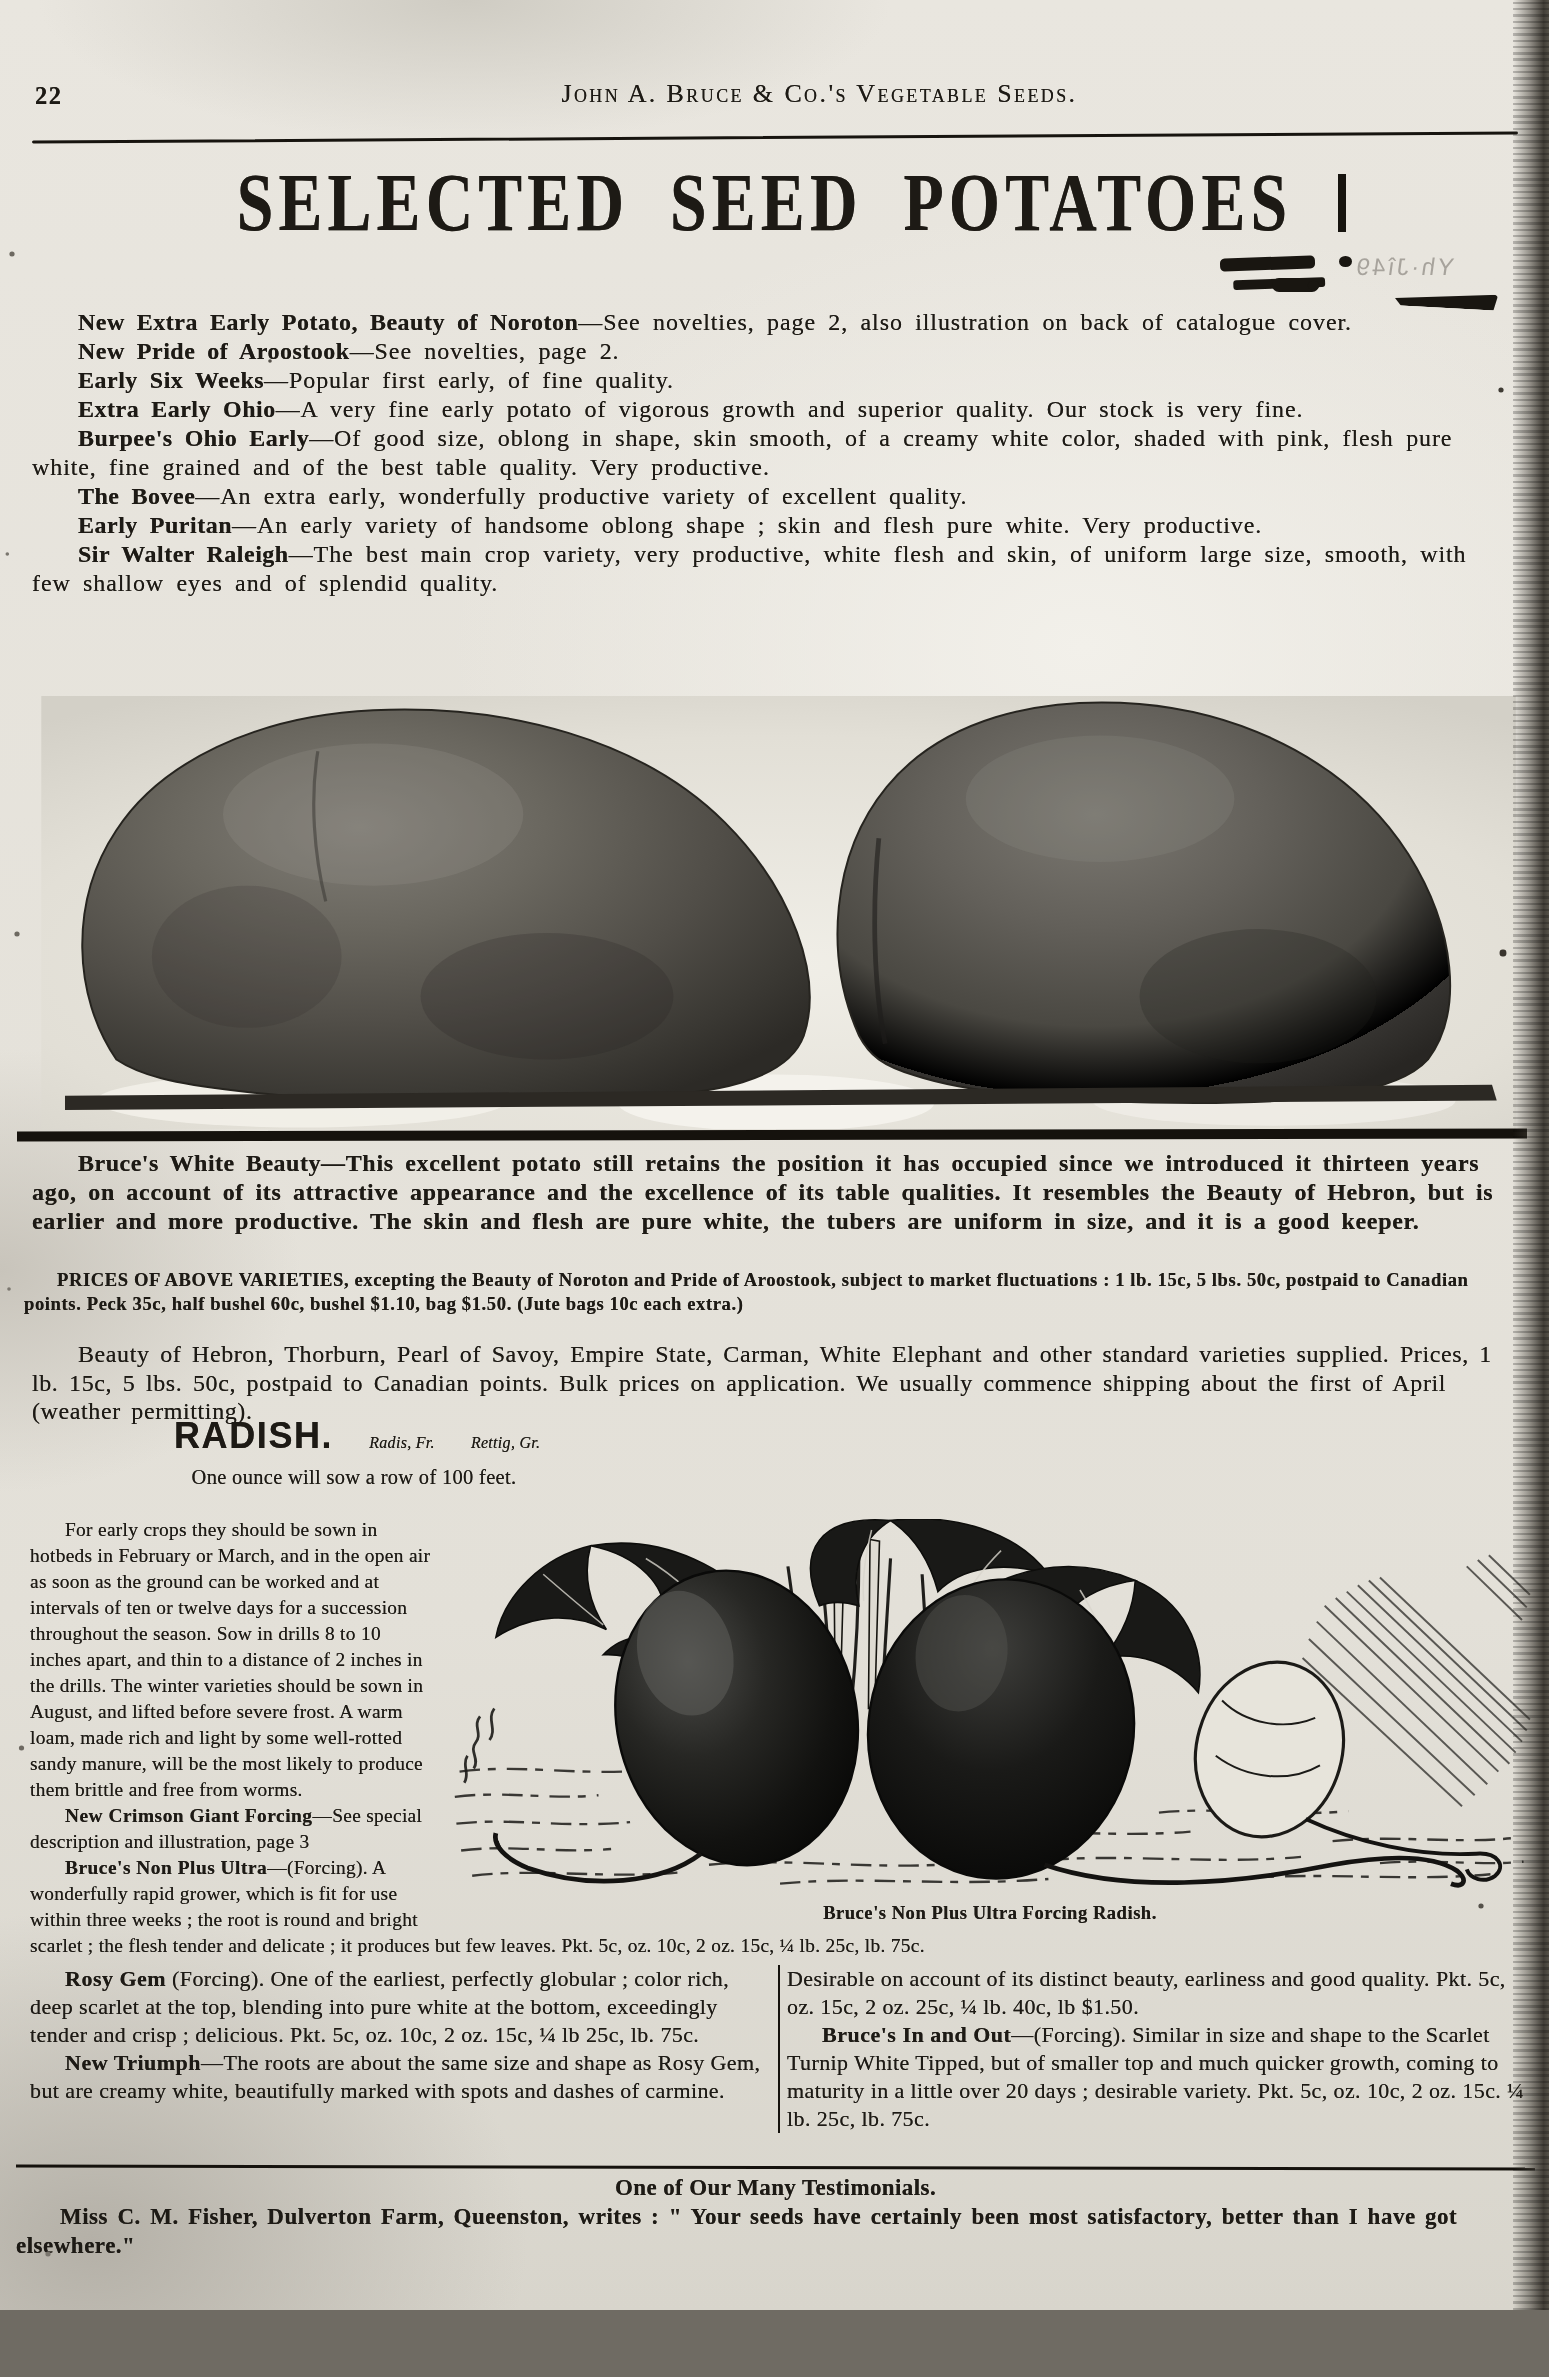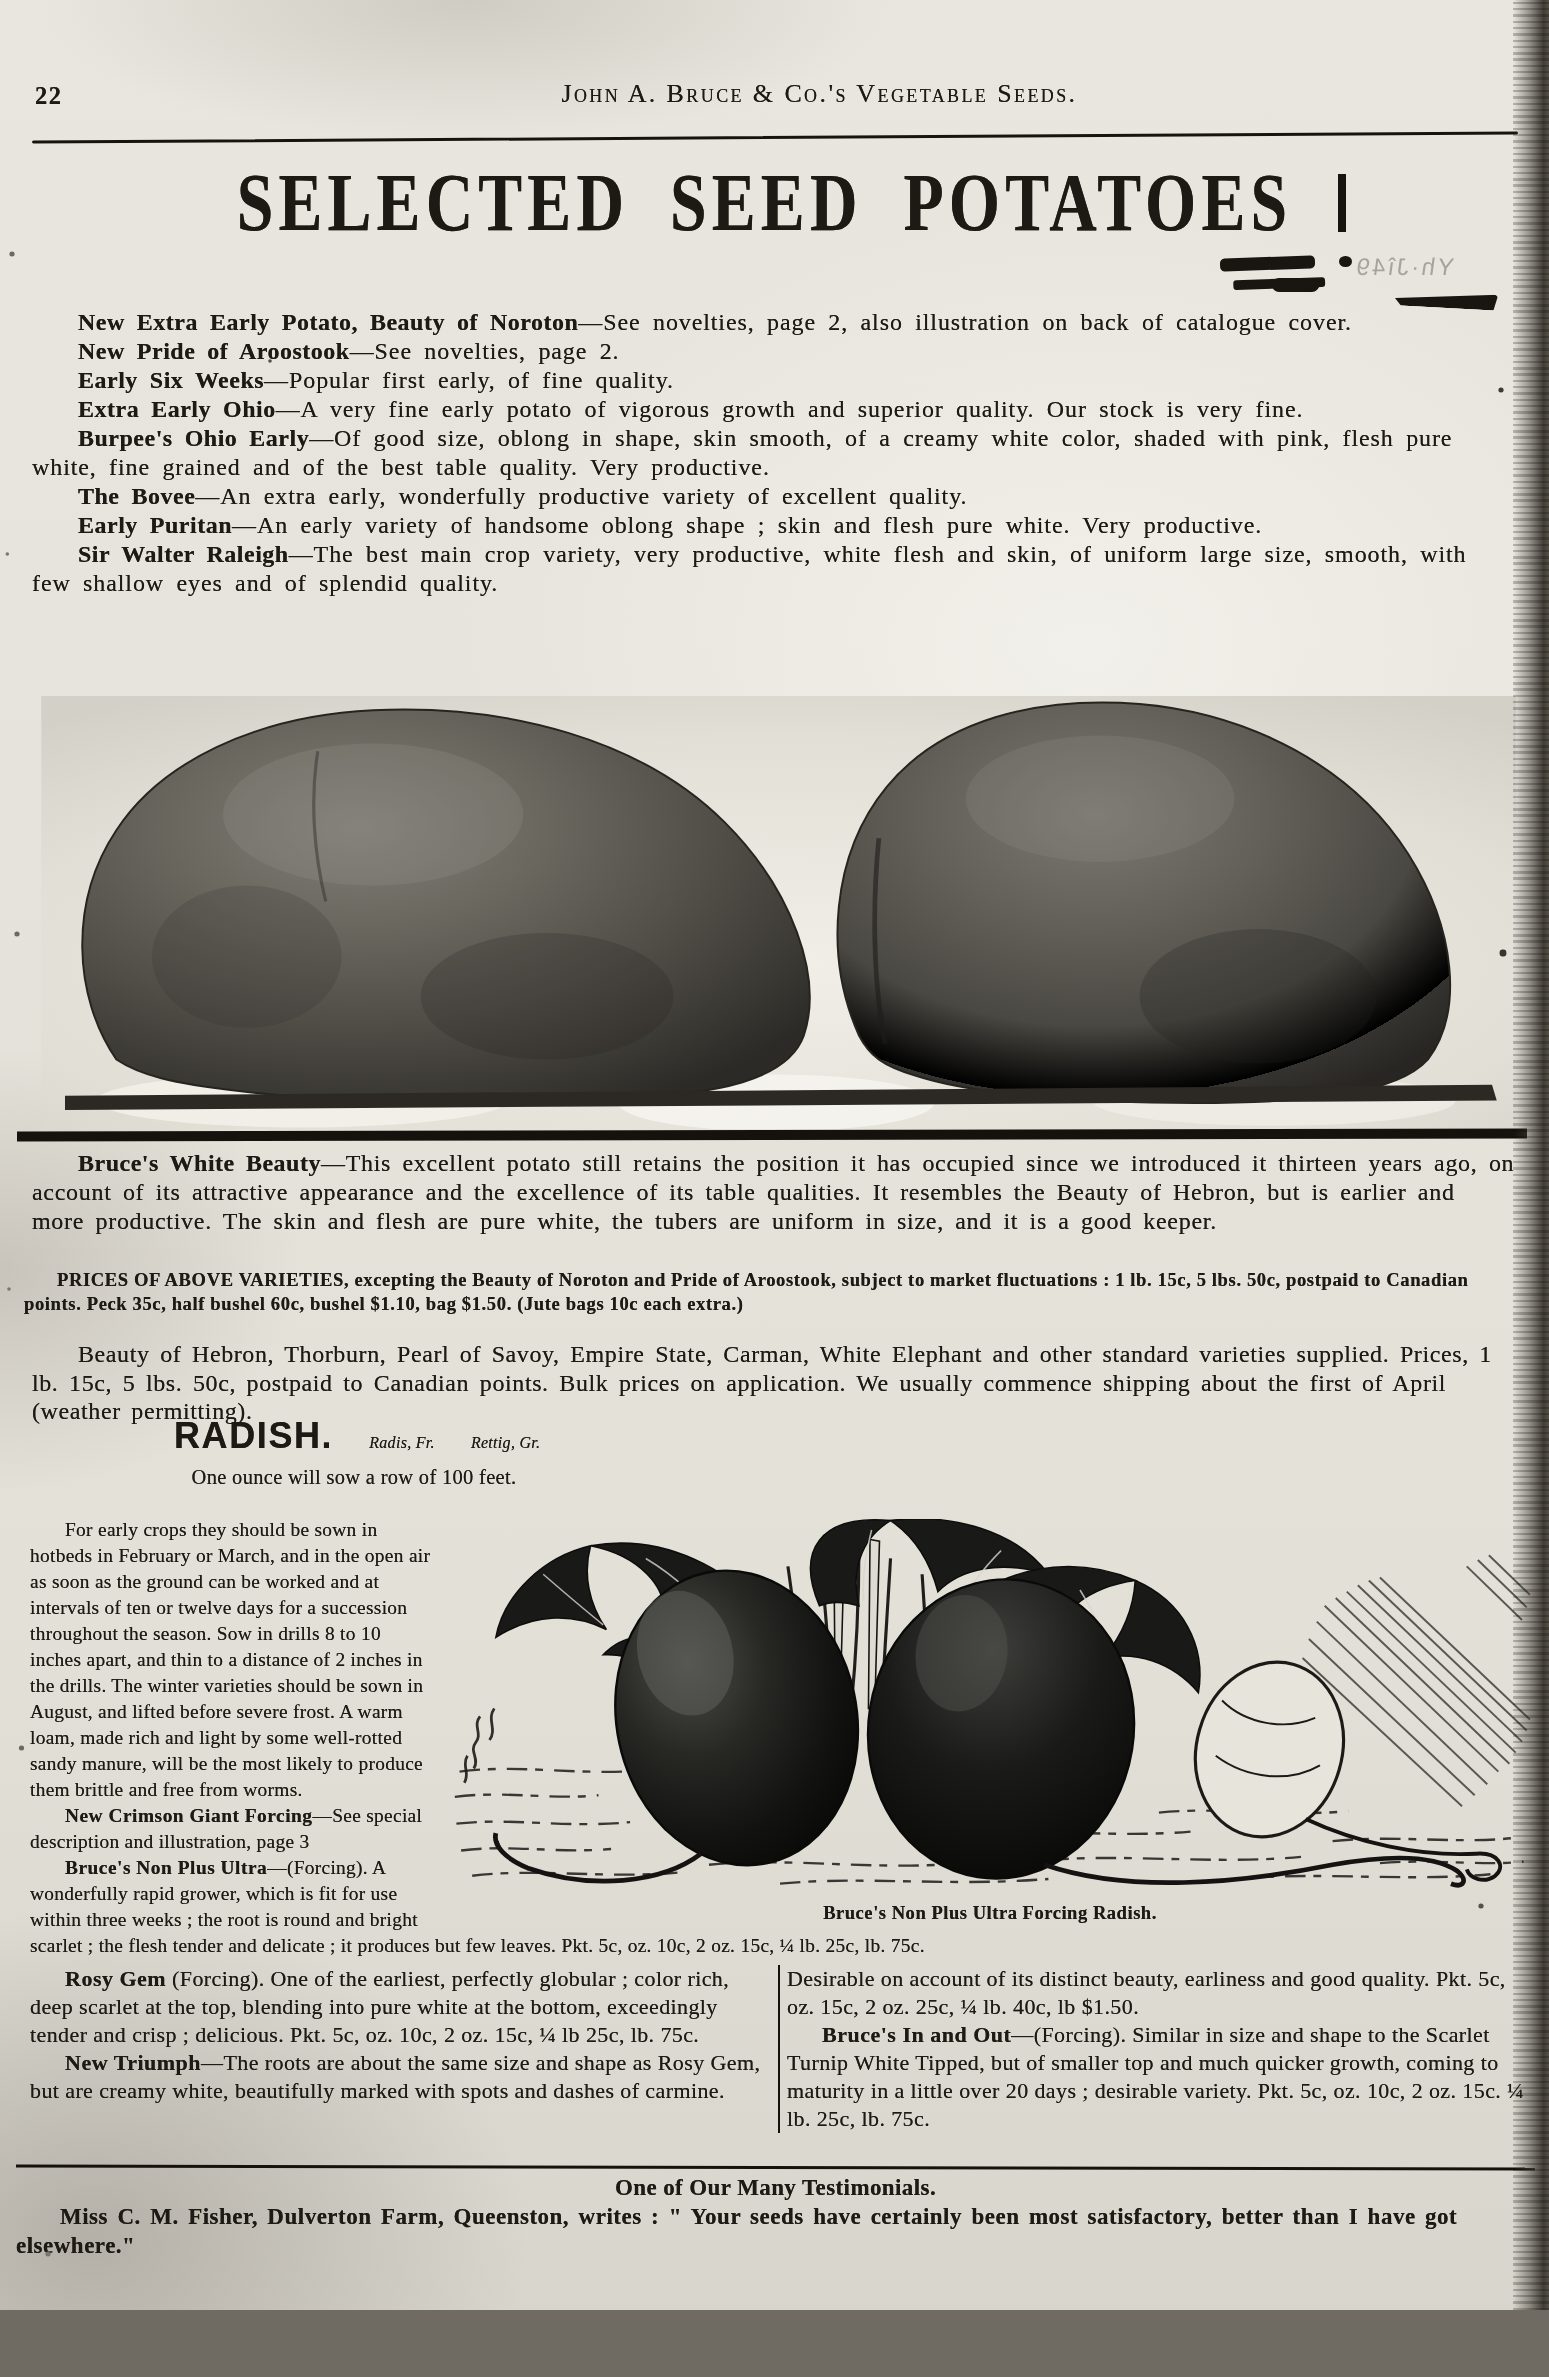--- a/index.html
+++ b/index.html
@@ -48,21 +48,21 @@
     font-size:24px; line-height:29px; letter-spacing:0.9px; word-spacing:5.5px; }
   .varieties p, .body-par p { text-indent:46px; }
   b.lead { letter-spacing:0.5px; }
 
   
   .potato-fig { position:absolute; top:696px; left:41px; width:1475px; height:433px; }
   .rule-2 { position:absolute; top:1130px; left:17.4px; width:1510px; height:9.5px; background:#15120d;
     transform:rotate(-0.12deg); }
 
   .white-beauty { position:absolute; top:1149px; left:32px; width:1486px;
-    font-size:24px; line-height:29px; letter-spacing:0.7px; word-spacing:4.7px; }
+    font-size:24px; line-height:29px; letter-spacing:0.7px; word-spacing:4.7px;font-weight:bold; }
   .prices { position:absolute; top:1268px; left:24px; width:1498px;
     font-size:18.6px; line-height:24px; font-weight:bold; letter-spacing:0.6px; text-indent:33px; }
   .hebron { position:absolute; top:1340px; left:32px; width:1486px;
     font-size:24px; line-height:28.5px; letter-spacing:0.6px; word-spacing:4px; text-indent:46px; }
 
   
   .radish { position:absolute; top:1423px; left:30px; width:1502px; font-size:19.4px; line-height:26px; letter-spacing:0.3px; }
   .radish-hdr { margin-left:144px; display:flex; align-items:baseline; gap:36px; }
   .radish-hdr .big { font-family:"Liberation Sans",sans-serif; font-weight:bold; font-size:36px; letter-spacing:1.6px; }
   .radish-hdr .it { font-style:italic; font-size:16px; }

